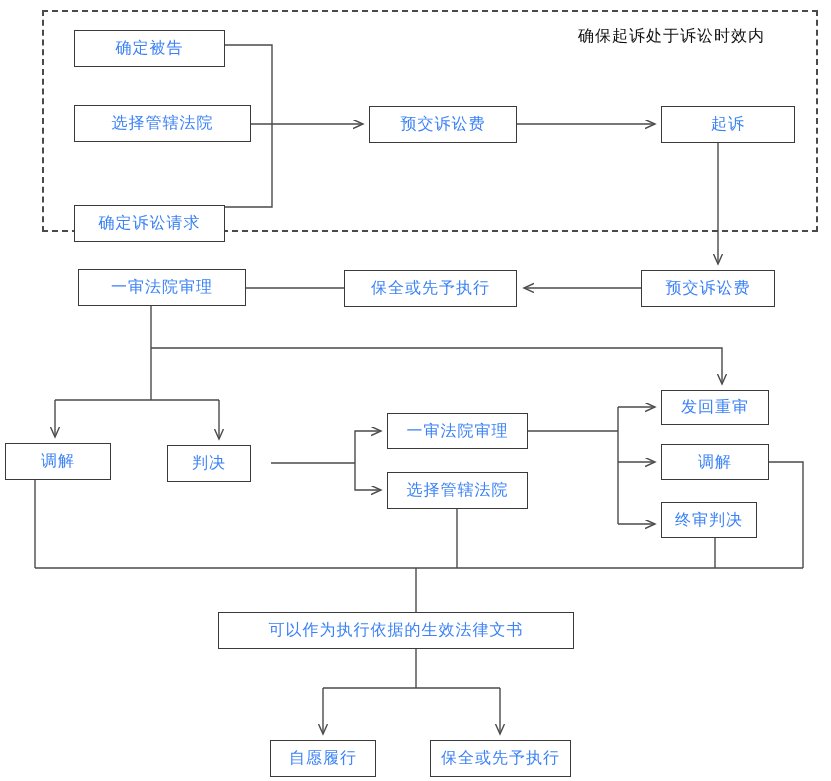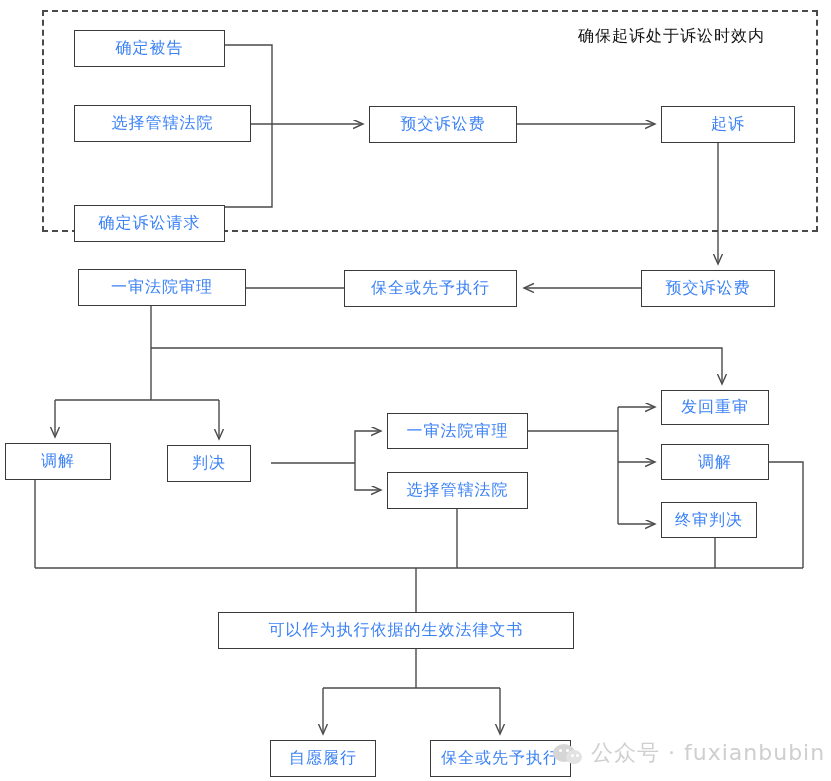--- a/index.html
+++ b/index.html
@@ -173,25 +173,14 @@
         <span>可以作为执行依据的生效法律文书</span>
       </div>
       <div class="node" style="left: 270px; top: 740px; width: 106px; height: 37px;">
         <span>自愿履行</span>
       </div>
       <div class="node" style="left: 430px; top: 740px; width: 141px; height: 37px;">
         <span>保全或先予执行</span>
       </div>
     </div>
 
-  <div class="watermark" id="watermark" style="left: 553px; top: 738px;">
-    <span class="wm-badge">
-      <span class="b1"></span>
-        <span class="b2"></span>
-      <span class="d d1"></span>
-        <span class="d d2"></span>
-      <span class="d d3"></span>
-        <span class="d d4"></span>
-    </span>
-    <span>公众号 · fuxianbubin</span>
-  </div>
 
 </div>
 
 </body></html>

